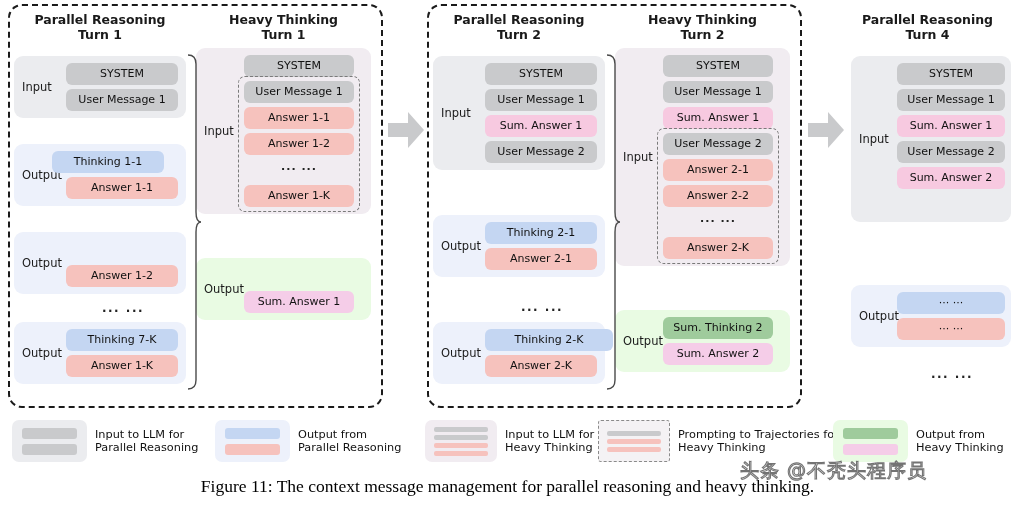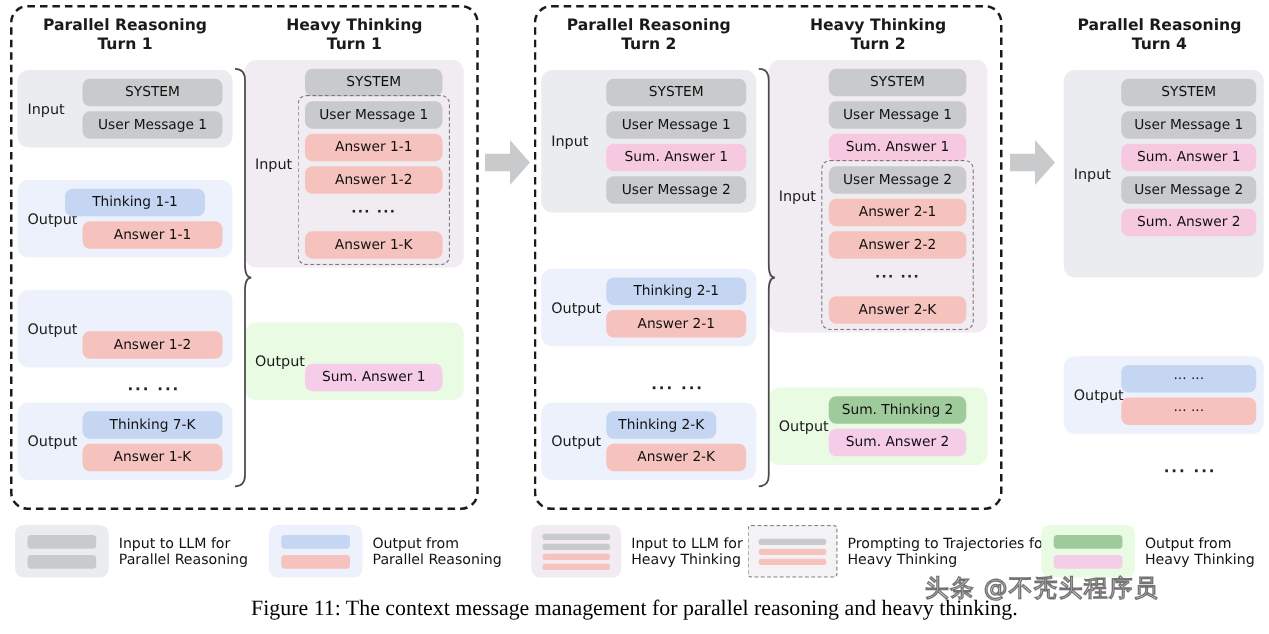--- a/index.html
+++ b/index.html
@@ -209,21 +209,21 @@
     <div class="chip c-grey" style="left: 485px; top: 89px; width: 112px; height: 22px;">User Message 1</div>
     <div class="chip c-pink" style="left: 485px; top: 115px; width: 112px; height: 22px;">Sum. Answer 1</div>
     <div class="chip c-grey" style="left: 485px; top: 141px; width: 112px; height: 22px;">User Message 2</div>
     <div class="group g-output" style="left: 433px; top: 215px; width: 172px; height: 62px;"></div>
     <div class="group-label" style="left: 441px; top: 240px; width: 46px;">Output</div>
     <div class="chip c-blue" style="left: 485px; top: 222px; width: 112px; height: 22px;">Thinking 2-1</div>
     <div class="chip c-red" style="left: 485px; top: 248px; width: 112px; height: 22px;">Answer 2-1</div>
     <div class="ell-free" style="left: 521px; top: 303px;">··· ···</div>
     <div class="group g-output" style="left: 433px; top: 322px; width: 172px; height: 62px;"></div>
     <div class="group-label" style="left: 441px; top: 347px; width: 46px;">Output</div>
-    <div class="chip c-blue" style="left: 485px; top: 329px; width: 88px; height: 22px;">Thinking 2-K</div>
+    <div class="chip c-blue" style="left: 485px; top: 329px; width: 128px; height: 22px;">Thinking 2-K</div>
     <div class="chip c-red" style="left: 485px; top: 355px; width: 112px; height: 22px;">Answer 2-K</div>
     <div class="col-title" style="left: 615px; top: 12px; width: 175px;">
       <div>Heavy Thinking</div>
       <div>Turn 2</div>
     </div>
     <div class="group g-heavy" style="left: 615px; top: 48px; width: 175px; height: 218px;"></div>
     <div class="group-label" style="left: 623px; top: 151px; width: 46px;">Input</div>
     <div class="chip c-grey" style="left: 663px; top: 55px; width: 110px; height: 22px;">SYSTEM</div>
     <div class="chip c-grey" style="left: 663px; top: 81px; width: 110px; height: 22px;">User Message 1</div>
     <div class="chip c-pink" style="left: 663px; top: 107px; width: 110px; height: 22px;">Sum. Answer 1</div>

